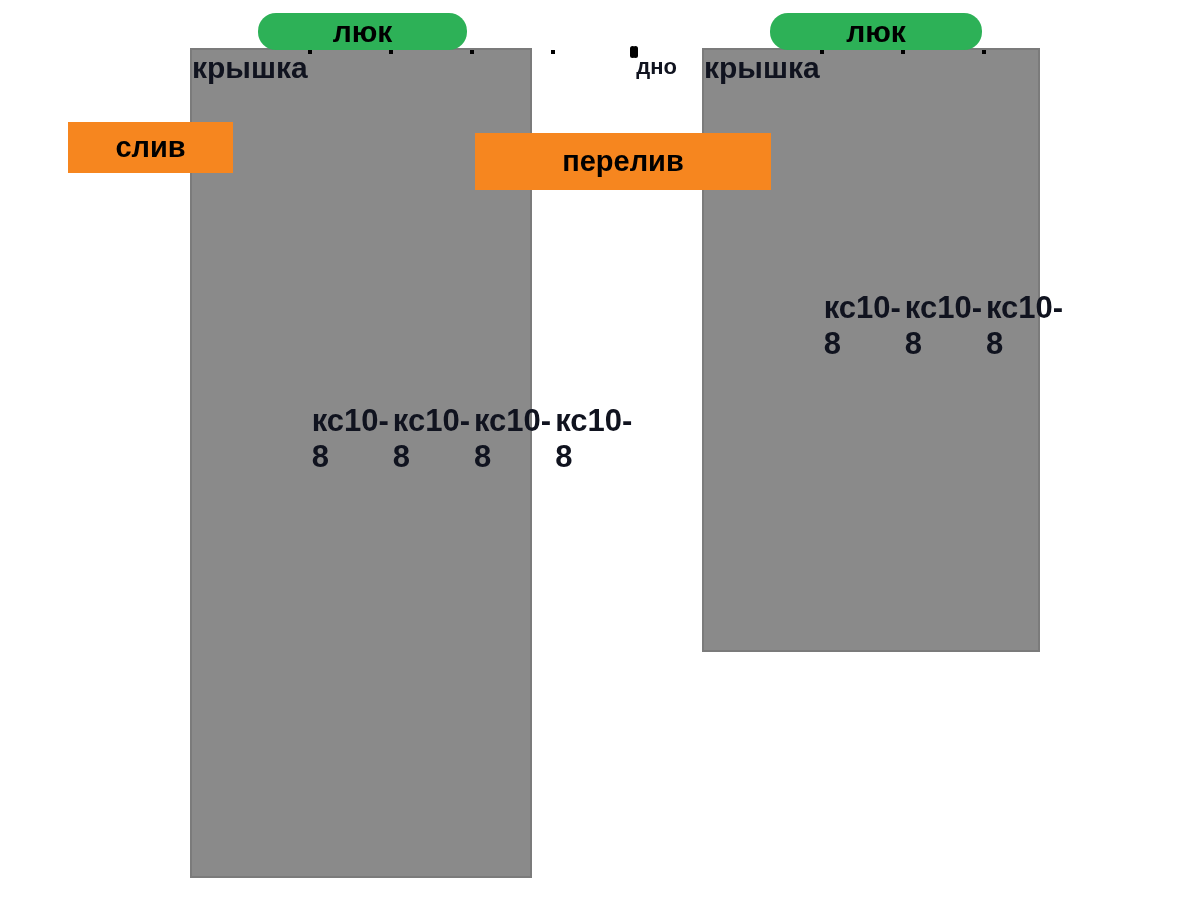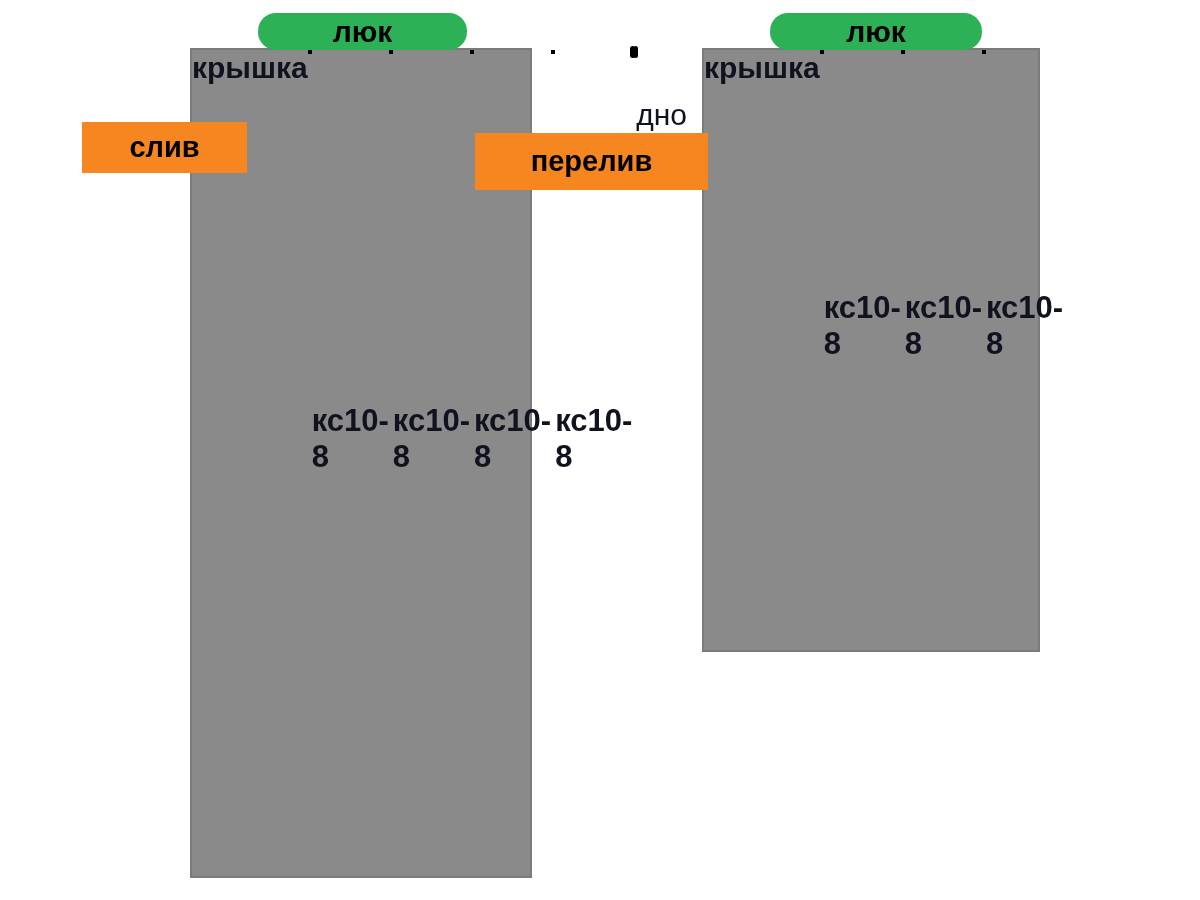--- a/index.html
+++ b/index.html
@@ -53,24 +53,23 @@
     color: var(--text-dark);
   }
   .stack-left  .ring-section { flex: 1 1 auto; }
   .stack-right .ring-section { flex: 1 1 auto; }
 
   .bottom-section {
     height: 34px;
     display: flex;
     align-items: center;
     justify-content: center;
-    font-size: 30px;
-    font-weight: normal;
+    font-size: 22px;
+    font-weight: bold;
     color: var(--text-dark);
-    margin-top: 48px;
   }
 
   .divider {
     position: relative;
     flex: 0 0 4px;
     height: 4px;
     background: var(--line-black);
     z-index: 2;
   }
   .divider.overhang-right { width: calc(100% + 8px); }
@@ -108,22 +107,22 @@
     position: absolute;
     background: var(--pipe-orange);
     display: flex;
     align-items: center;
     justify-content: center;
     font-size: 29px;
     font-weight: bold;
     color: #000;
     z-index: 3;
   }
-  .pipe-drain    { left: 82px;  top: 122px; width: 165px; height: 51px; }
-  .pipe-overflow { left: 475px; top: 133px; width: 233px; height: 57px; }
+  .pipe-drain    { left: 68px;  top: 122px; width: 165px; height: 51px; }
+  .pipe-overflow { left: 475px; top: 133px; width: 296px; height: 57px; }
 </style>
 </head>
 <body>
 
 <div class="canvas">
 
   <div class="hatch hatch-left">люк</div>
 
   <div class="hatch hatch-right">люк</div>
 

